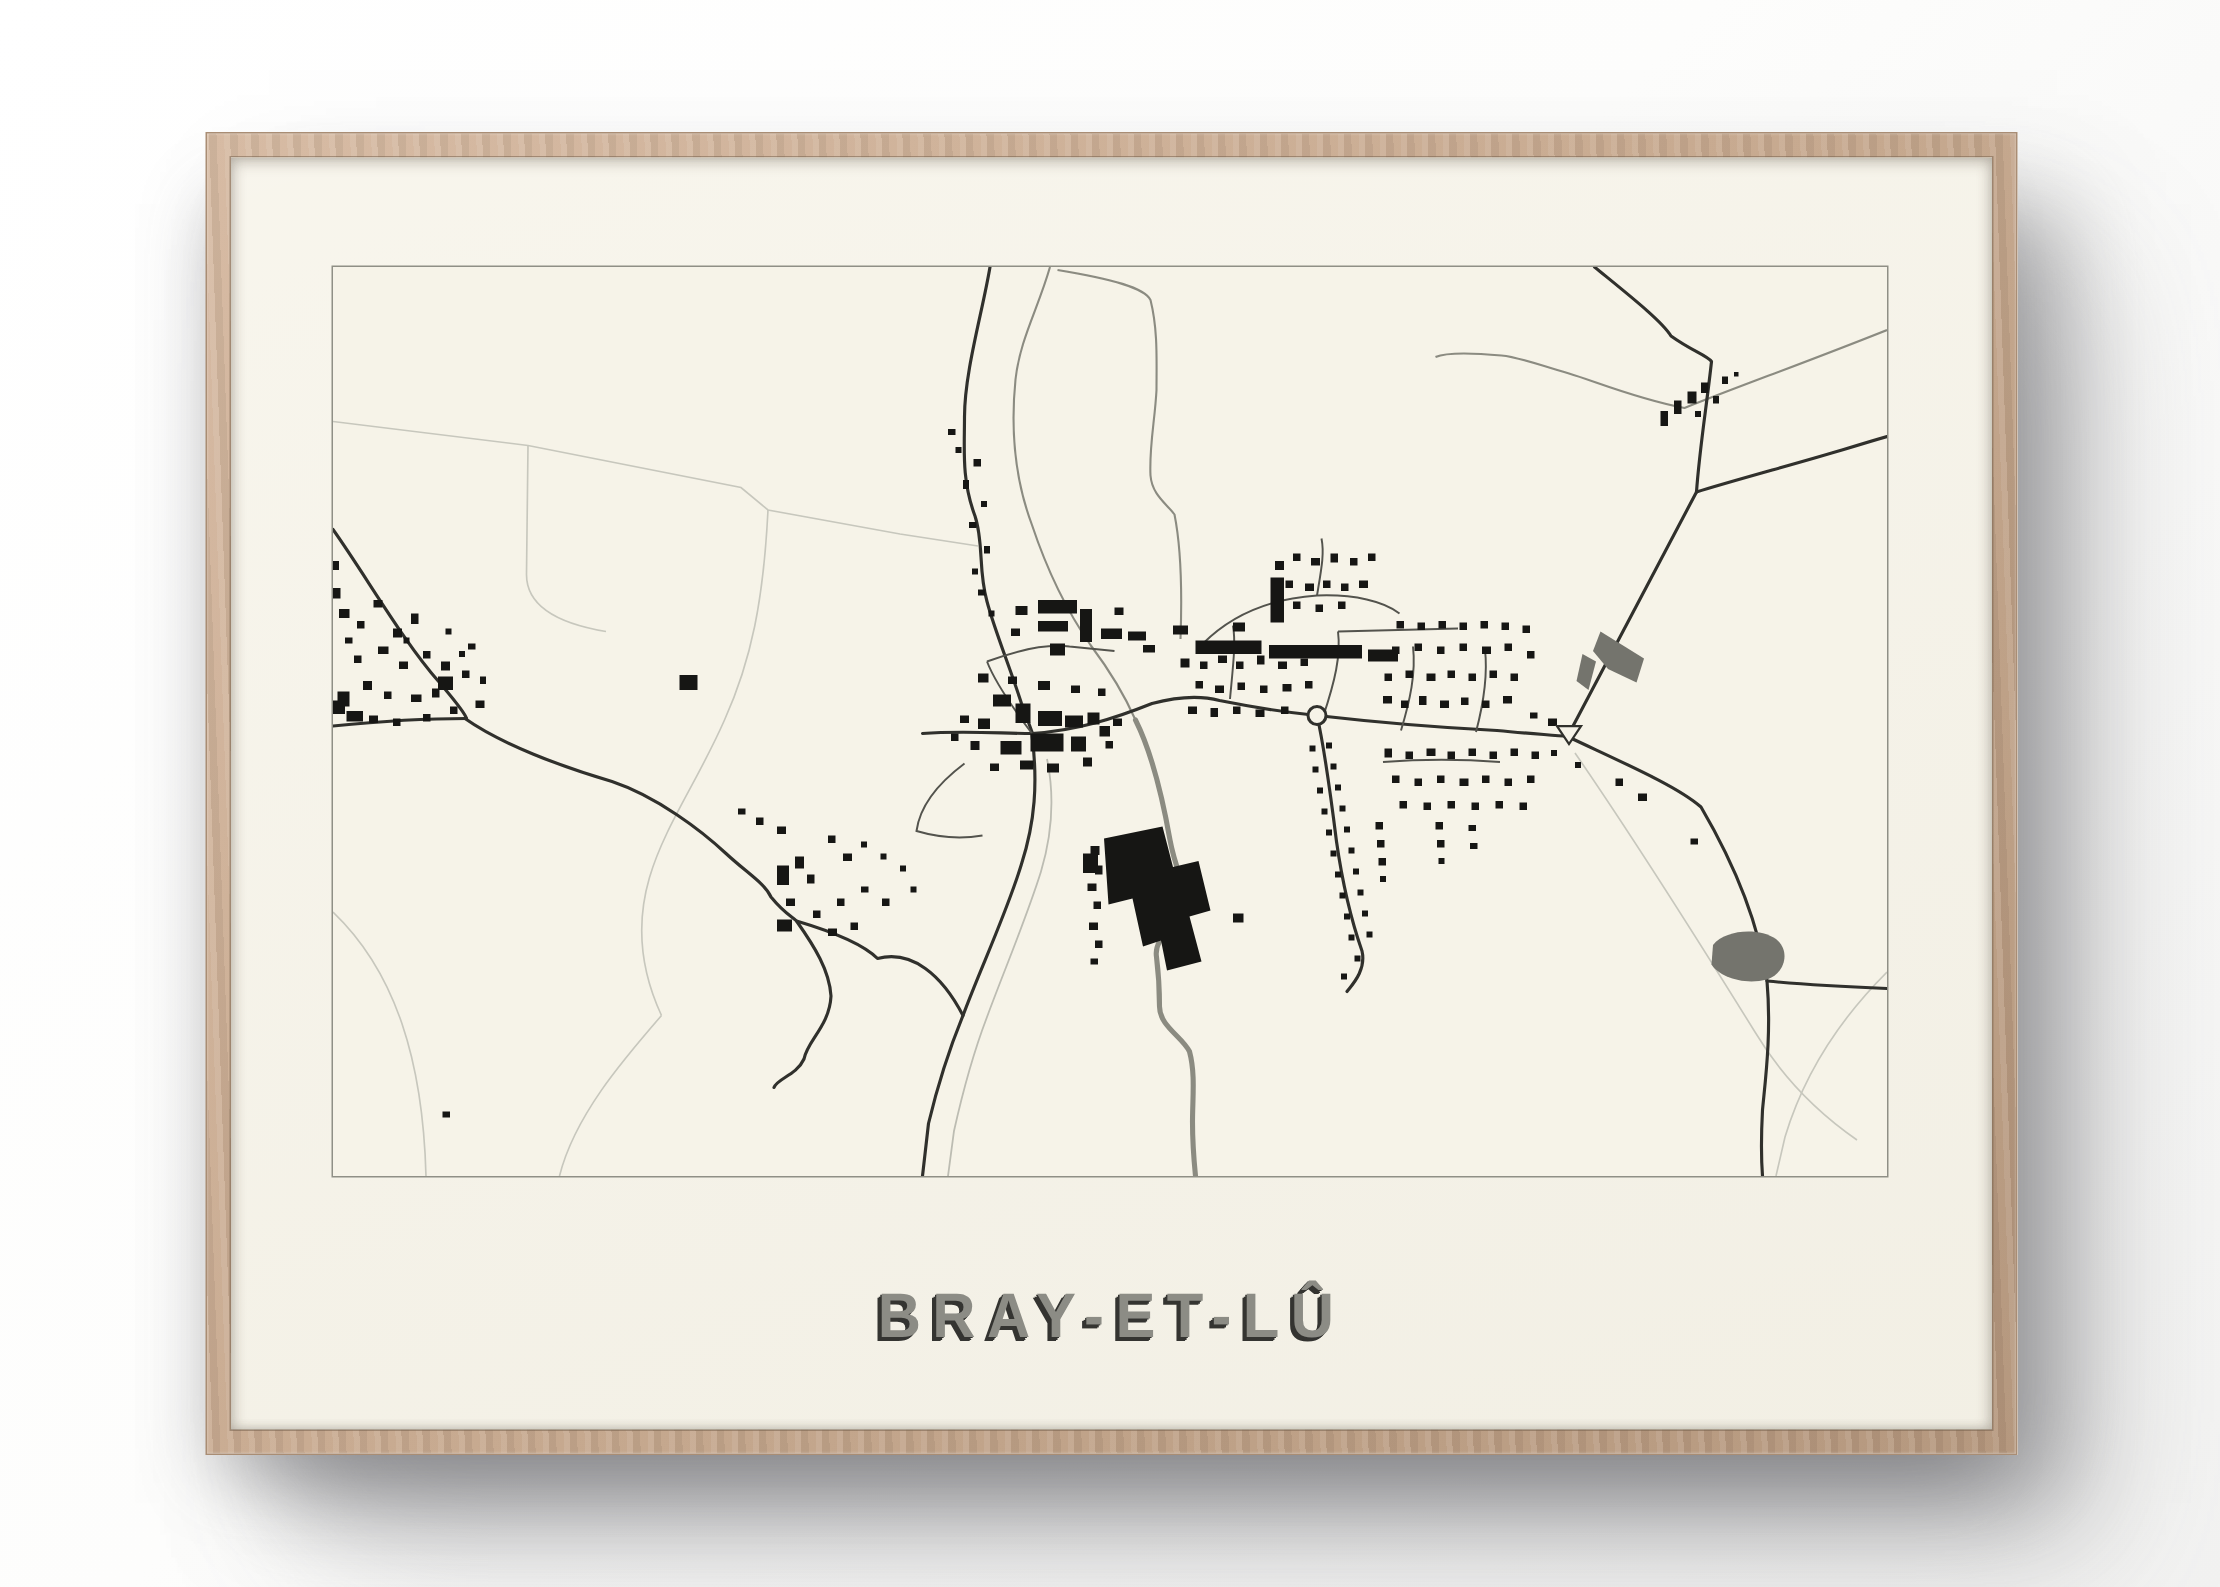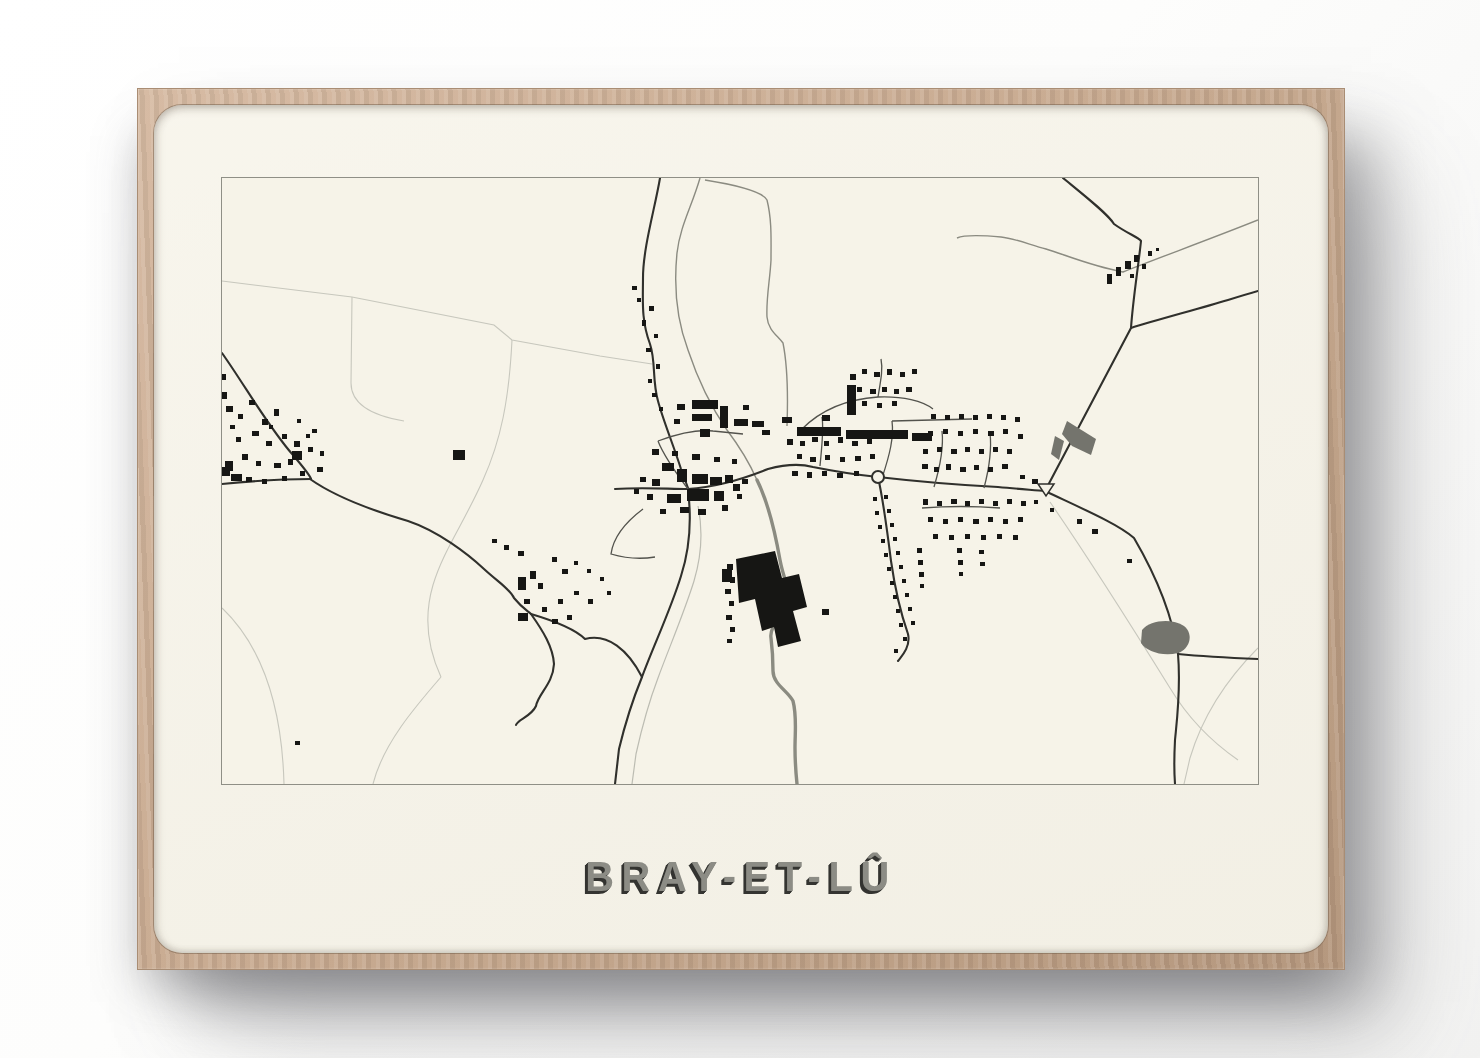--- a/index.html
+++ b/index.html
@@ -23,21 +23,20 @@
   }
   .paper{
     position:absolute;inset:16px;
     background:linear-gradient(160deg, rgba(255,255,255,.20), rgba(0,0,0,.015)), var(--paper);
     box-shadow:
       0 0 0 1px rgba(120,98,78,.55),
       inset 0 4px 9px rgba(80,68,55,.22),
       inset 0 -2px 6px rgba(80,68,55,.10),
       inset 4px 0 8px rgba(80,68,55,.10),
       inset -4px 0 8px rgba(80,68,55,.10);
-    border-radius: 28px;
   }
   .map-area{
     position:absolute;left:67px;top:72px;width:1036px;height:606px;
     border:1px solid var(--map-border);
     background:var(--paper);
   }
   .map-area svg{display:block;}
   .field{stroke:var(--field-line);}
   .stream{stroke:var(--water);}
   .river{stroke:var(--water);}

